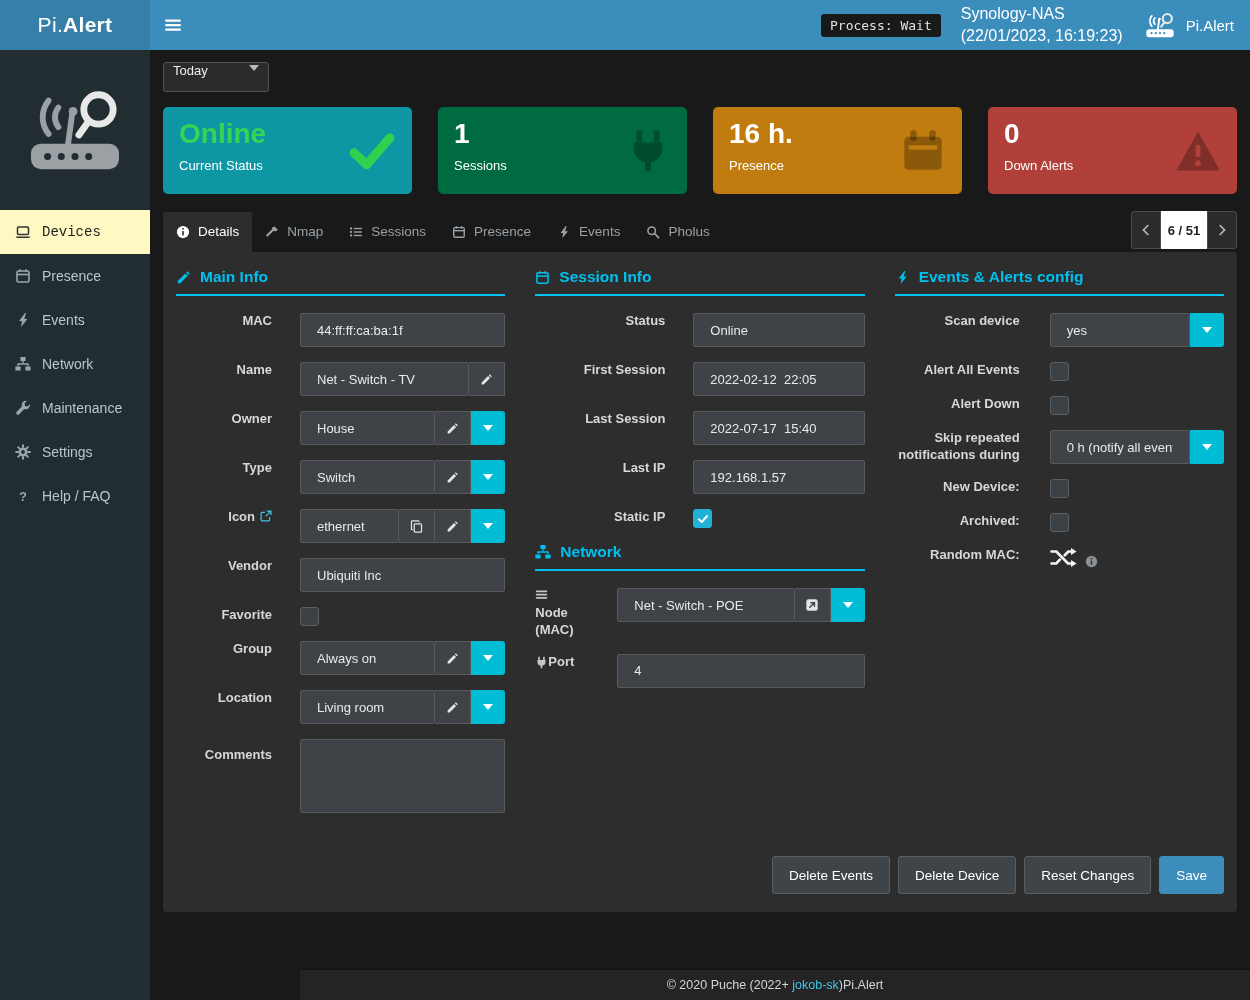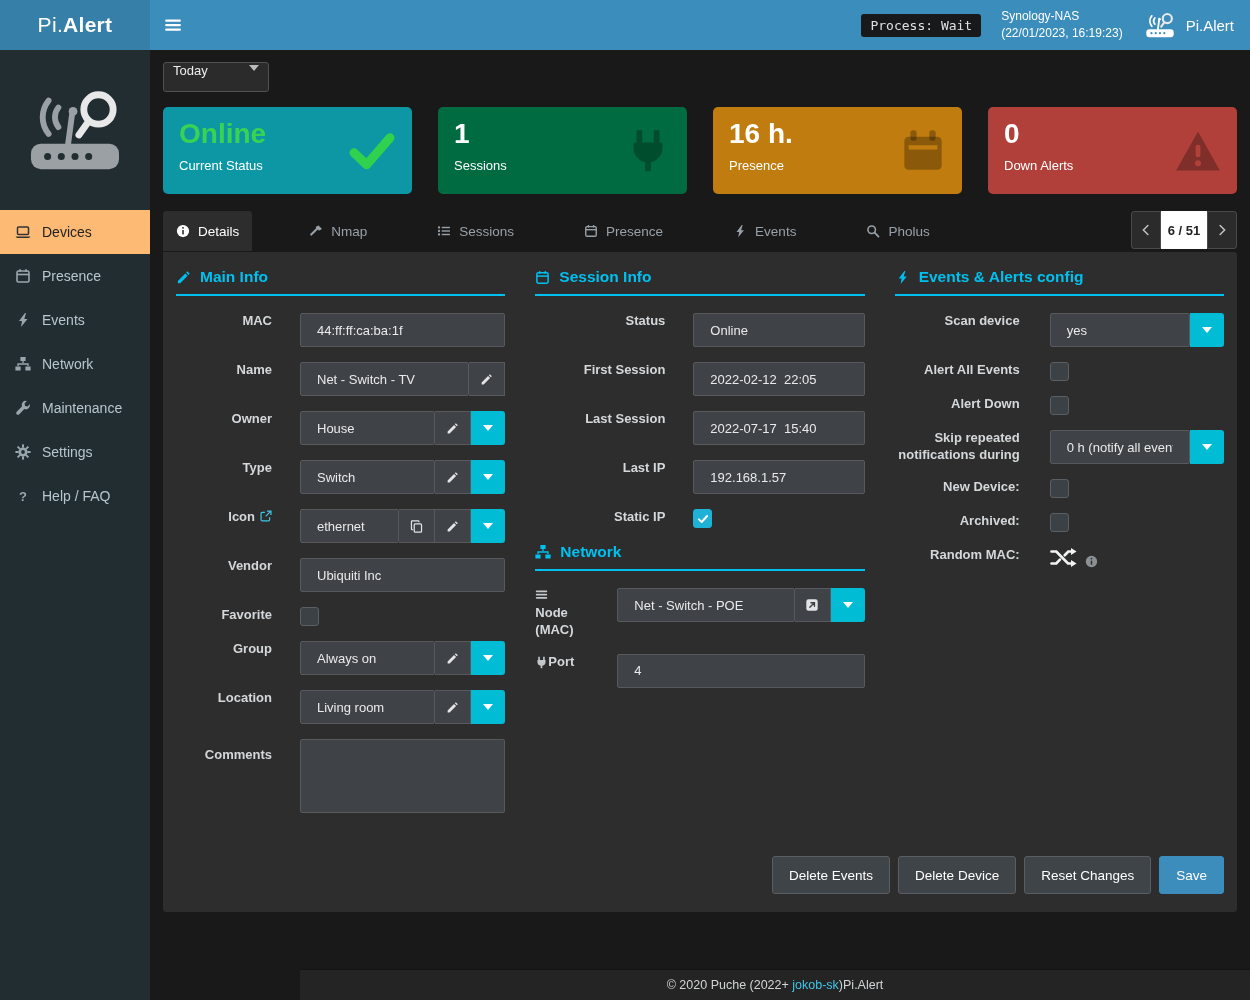--- a/index.html
+++ b/index.html
@@ -17,31 +17,31 @@
   .i14{width:14px;height:14px}.i15{width:15px;height:15px}.i16{width:16px;height:16px}
   .i18{width:18px;height:18px}
 
   
   .header { position:absolute; top:0; left:0; right:0; height:50px; background:#3b8dbc; display:flex; align-items:center; z-index:20; }
   .brand { width:150px; height:50px; background:#367fa9; color:#fff; display:flex; align-items:center; justify-content:center; font-size:21px; letter-spacing:.3px; cursor:pointer; }
   .brand-light{ font-weight:300; } .brand-bold{ font-weight:700; }
   .hamburger { width:46px; height:50px; display:flex; align-items:center; justify-content:center; color:#fff; cursor:pointer; }
   .header-right { margin-left:auto; display:flex; align-items:center; gap:20px; padding-right:16px; }
   .process-badge { background:#17191b; color:#dfe1e2; font-family:"DejaVu Sans Mono", monospace; font-size:13px; padding:4px 9px; border-radius:3px; }
-  .host-info { color:#fff; font-size:12px; line-height:1.4; }
+  .host-info { color:#fff; font-size:16px; line-height:1.4; }
   .header-user { display:flex; align-items:center; gap:9px; color:#fff; font-size:15px; cursor:pointer; }
   .logo-sm { width:34px; height:28px; color:#fff; }
 
   
   .sidebar { position:absolute; top:50px; left:0; bottom:0; width:150px; background:#222d32; }
   .logo-box { height:160px; display:flex; align-items:center; justify-content:center; }
   .logo-lg { width:108px; height:90px; color:#9aa0a3; }
   .menu-item { height:44px; display:flex; align-items:center; gap:11px; padding:0 15px; color:#b8c7ce; font-size:14px; cursor:pointer; }
   .menu-item .icon { width:16px; height:16px; color:#9aa6ad; font-size:15px; }
-  .menu-item.active { background:#fdba74; color:#222; }
+  .menu-item.active { background:#fef9c3; color:#222;font-family:Liberation Mono, monospace; }
   .menu-item.active .icon { color:#333; }
 
   
   .main { position:absolute; left:150px; top:50px; right:0; bottom:0; }
   .content { padding:8px 13px 0 13px; }
   .page-head { display:flex; align-items:center; justify-content:space-between; margin:4px 0 15px; }
   .page-head h1 { font-size:22px; font-weight:400; color:#ececec; }
   .select { width:106px; height:30px; background:#2b2b2b; border:1px solid #515151; border-radius:3px; display:flex; align-items:flex-start; justify-content:space-between; padding:0 9px; font-size:13px; color:#eee; cursor:pointer; }
   .select .icon { color:#bbb; }
 
@@ -51,21 +51,21 @@
   .card-value { font-size:28px; font-weight:700; line-height:1.1; }
   .card-label { font-size:13px; margin-top:8px; }
   .card-icon { position:absolute; right:16px; top:50%; transform:translateY(-50%); width:46px; height:46px; color:rgba(0,0,0,.28); }
   .c-teal { background:#0d97a5; } .c-teal .card-value { color:#39d353; }
   .c-teal .card-icon { color:#2fd14e; width:48px; height:48px; }
   .c-green { background:#006b41; }
   .c-amber { background:#c07c0e; }
   .c-red { background:#b1403a; }
 
   
-  .tabbar { display:flex; align-items:flex-start;gap:44px; }
+  .tabbar { display:flex; align-items:center; }
   .tab { height:40px; display:flex; align-items:center; gap:8px; padding:0 13px; font-size:13.5px; color:#98a1a8; cursor:pointer; border-radius:3px 3px 0 0; }
   .tab .icon { color:inherit; }
   .tab.active { background:#2d2d2d; color:#fff; }
   .pager { margin-left:auto; display:flex; height:38px; margin-bottom:3px; }
   .pager-btn { width:30px; background:#2b2b2b; border:1px solid #4a4a4a; color:#c0c3c5; display:flex; align-items:center; justify-content:center; font-size:19px; cursor:pointer; }
   .pager-btn.left { border-radius:3px 0 0 3px; }
   .pager-btn.right { border-radius:0 3px 3px 0; }
   .pager-count { min-width:46px; background:#fff; color:#222; display:flex; align-items:center; justify-content:center; font-size:13px; font-weight:600; padding:0 6px; }
 
   .panel-body { background:#2d2d2d; border-radius:0 3px 3px 3px; padding:16px 13px 18px; }

